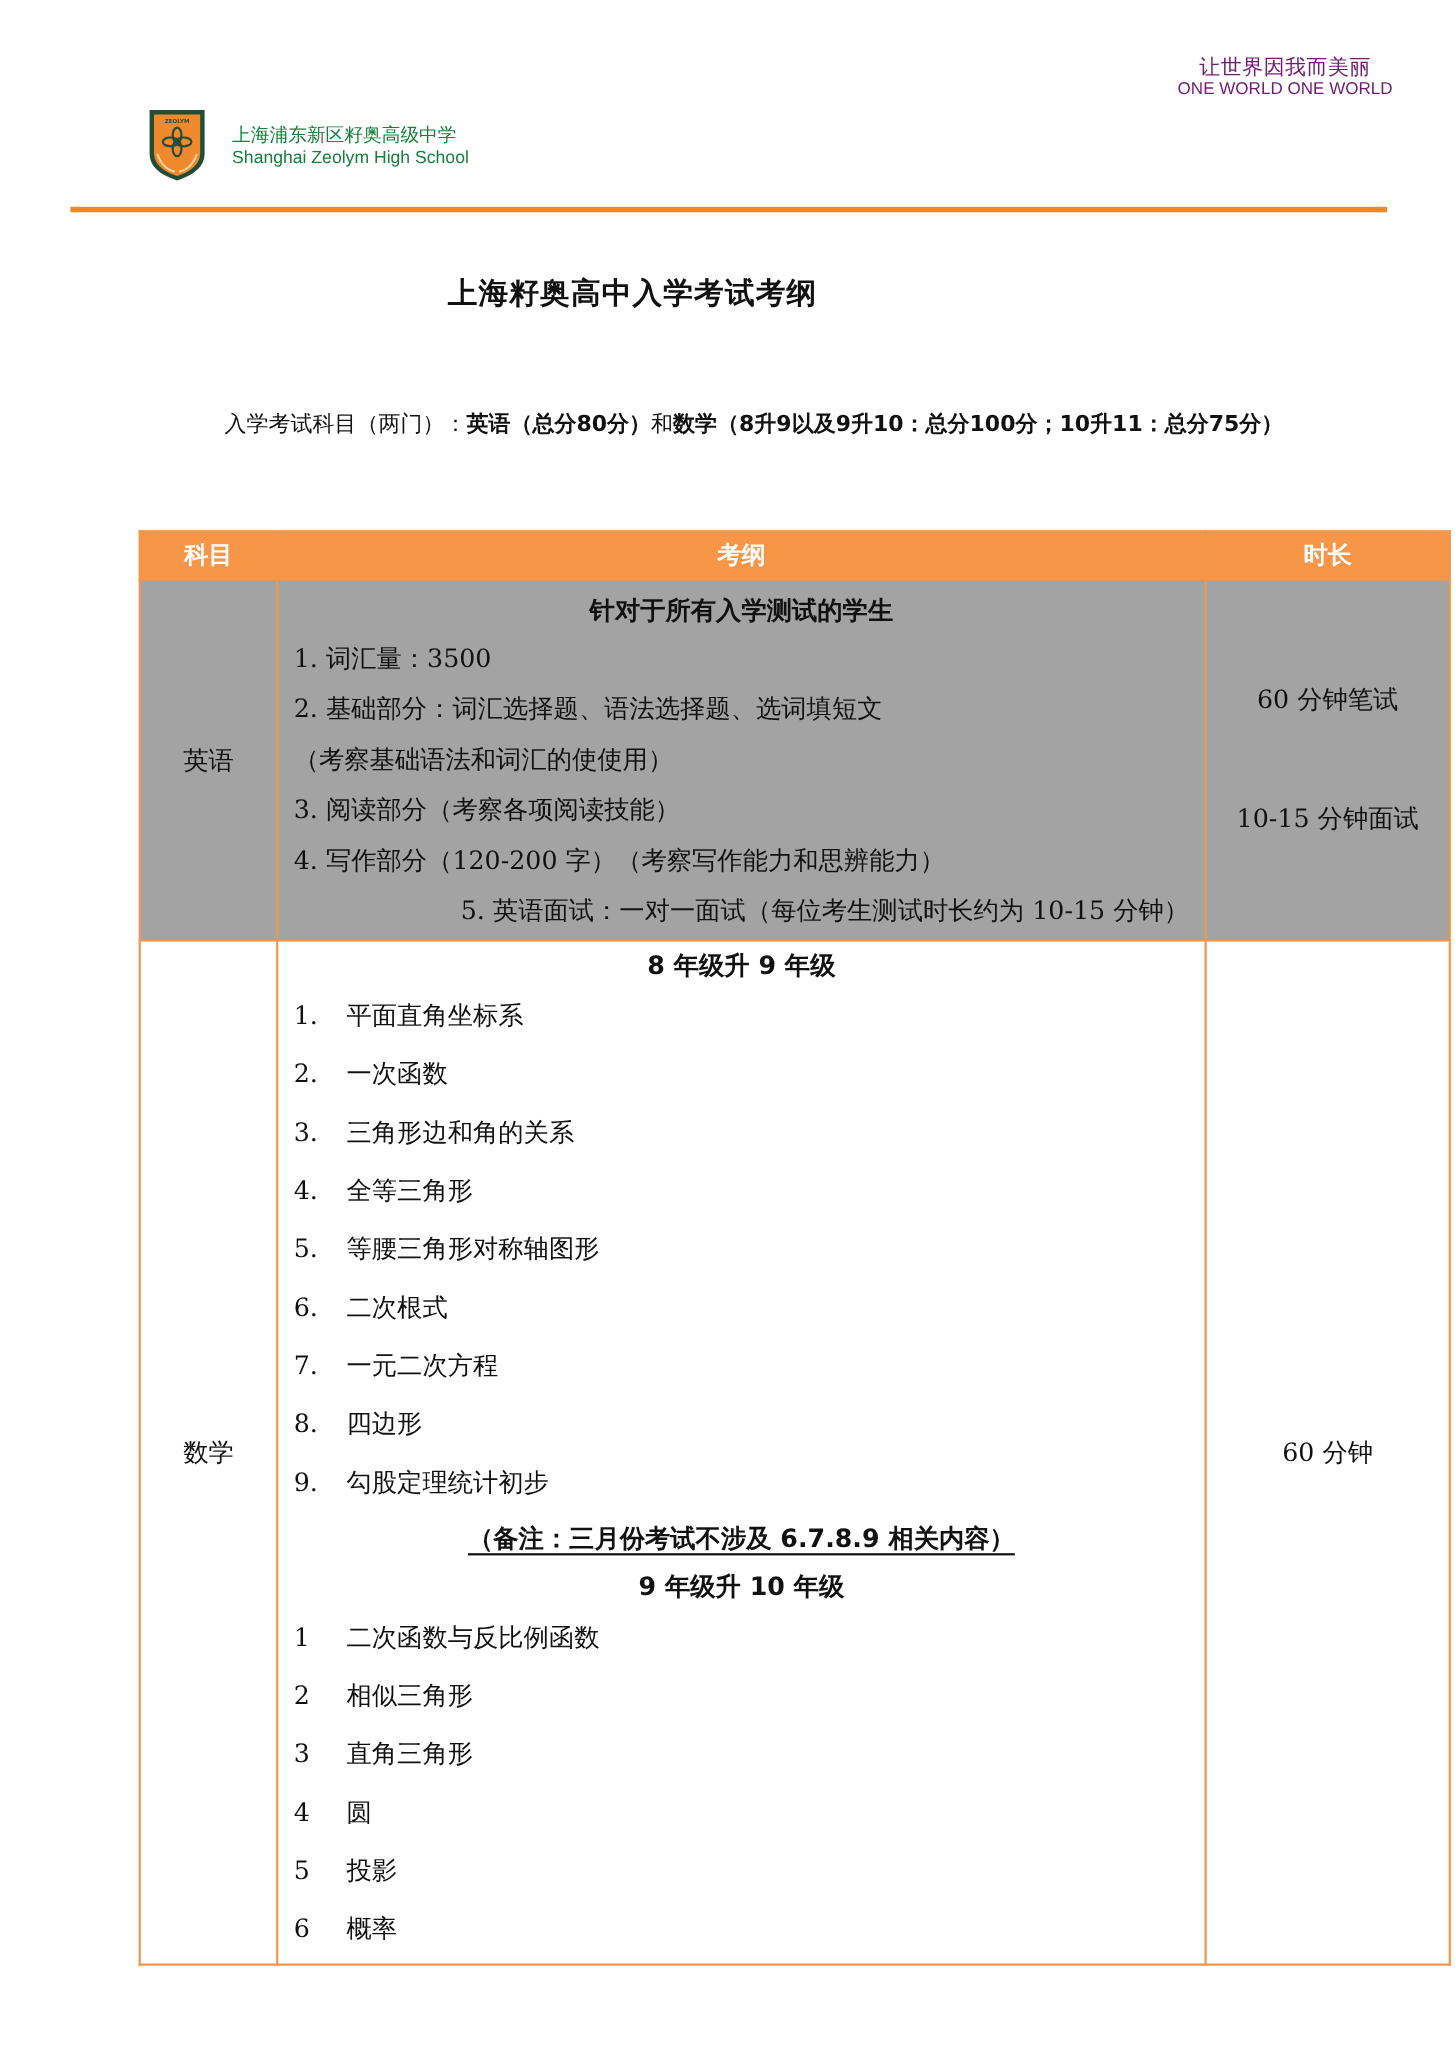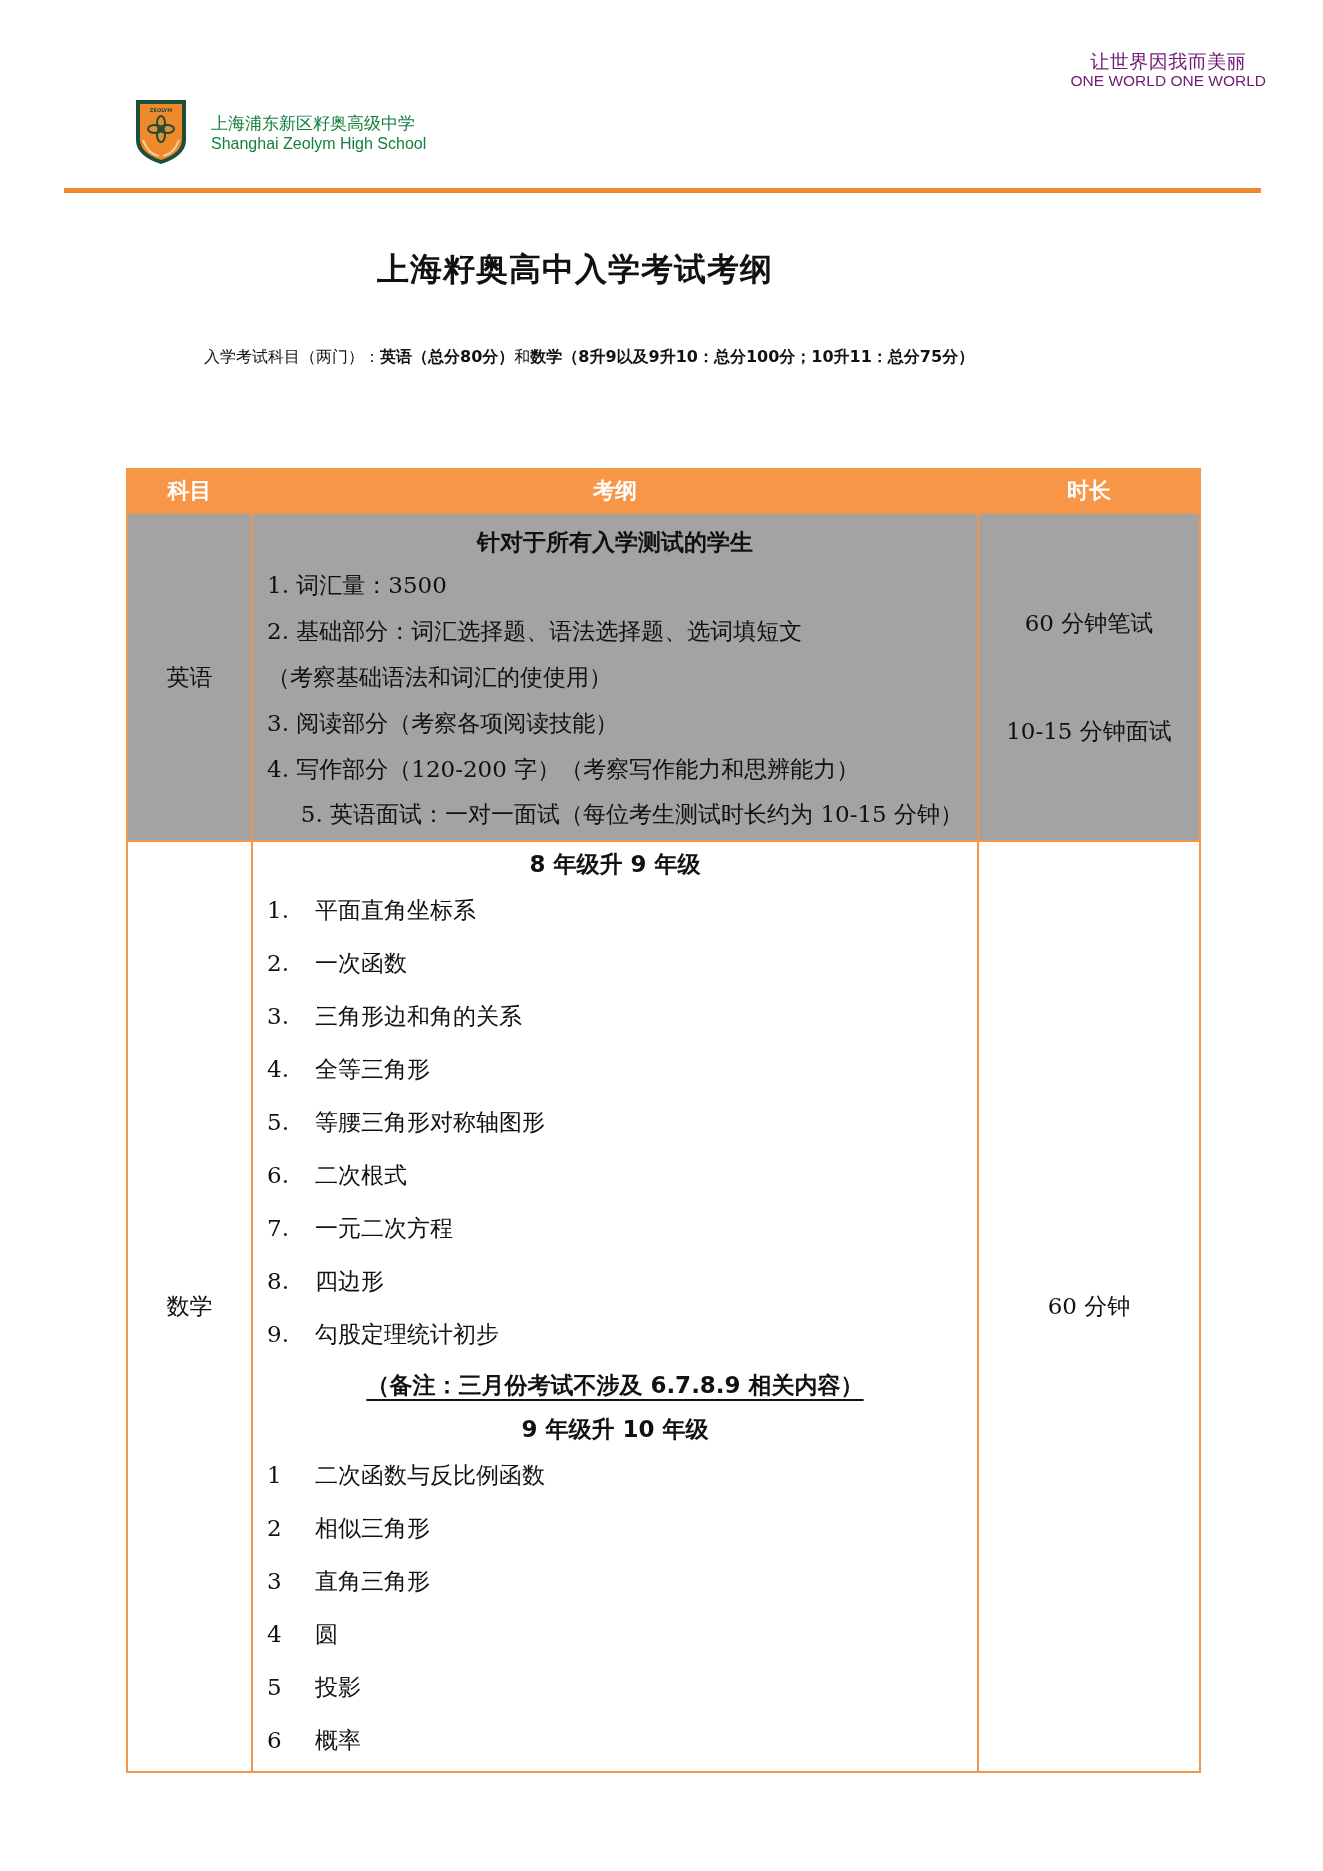--- a/index.html
+++ b/index.html
@@ -11,27 +11,27 @@
   .slogan .en { font-family: "Liberation Sans", sans-serif; font-size: 15.5px; line-height: 18px; }
 
   .logo { position: absolute; left: 134px; top: 96px; width: 54px; height: 70px; }
   .school { position: absolute; left: 211px; top: 112px; color: #15803d; }
   .school .cn { font-size: 17px; line-height: 22px; }
   .school .en { font-family: "Liberation Sans", sans-serif; font-size: 16px; line-height: 20px; }
 
   .rule { position: absolute; left: 64px; top: 188px; width: 1197px; height: 5px; background: #ef8a2c; }
 
   .doc-title { position: absolute; left: 0; width: 1150px; top: 248px; text-align: center;
-               font-size: 32px; font-weight: bold; letter-spacing: 1px; }
+               font-size: 27px; font-weight: bold; letter-spacing: 1px; }
 
-  .intro { position: absolute; left: 204px; top: 334px; font-size: 16px; line-height: 46px;
+  .intro { position: absolute; left: 204px; top: 362px; font-size: 20px; line-height: 46px;
            font-family: "DejaVu Serif", "Liberation Serif", serif; text-align: center; }
   .intro b { font-family: "DejaVu Sans", "Liberation Sans", sans-serif; }
 
-  table.syllabus { position: absolute; left: 126px; top: 468px; width: 1075px;
+  table.syllabus { position: absolute; left: 126px; top: 482px; width: 1193px;
                    border-collapse: collapse; table-layout: fixed; }
   table.syllabus td, table.syllabus th { border: 2.5px solid #f2964c; padding: 0; vertical-align: middle; }
   table.syllabus th { background: #f79646; color: #fff; font-weight: bold; font-size: 22px;
                       height: 42px; text-align: center; }
   .col1 { width: 125px; }
   .col3 { width: 222px; }
 
   tr.en-row td { background: #a3a3a3; }
   .subject { text-align: center; font-family: "DejaVu Serif", "Liberation Serif", serif; font-size: 23px; }
   .content { padding: 8px 14px 10px 14px !important; font-family: "DejaVu Serif", "Liberation Serif", serif; font-size: 23px; }

